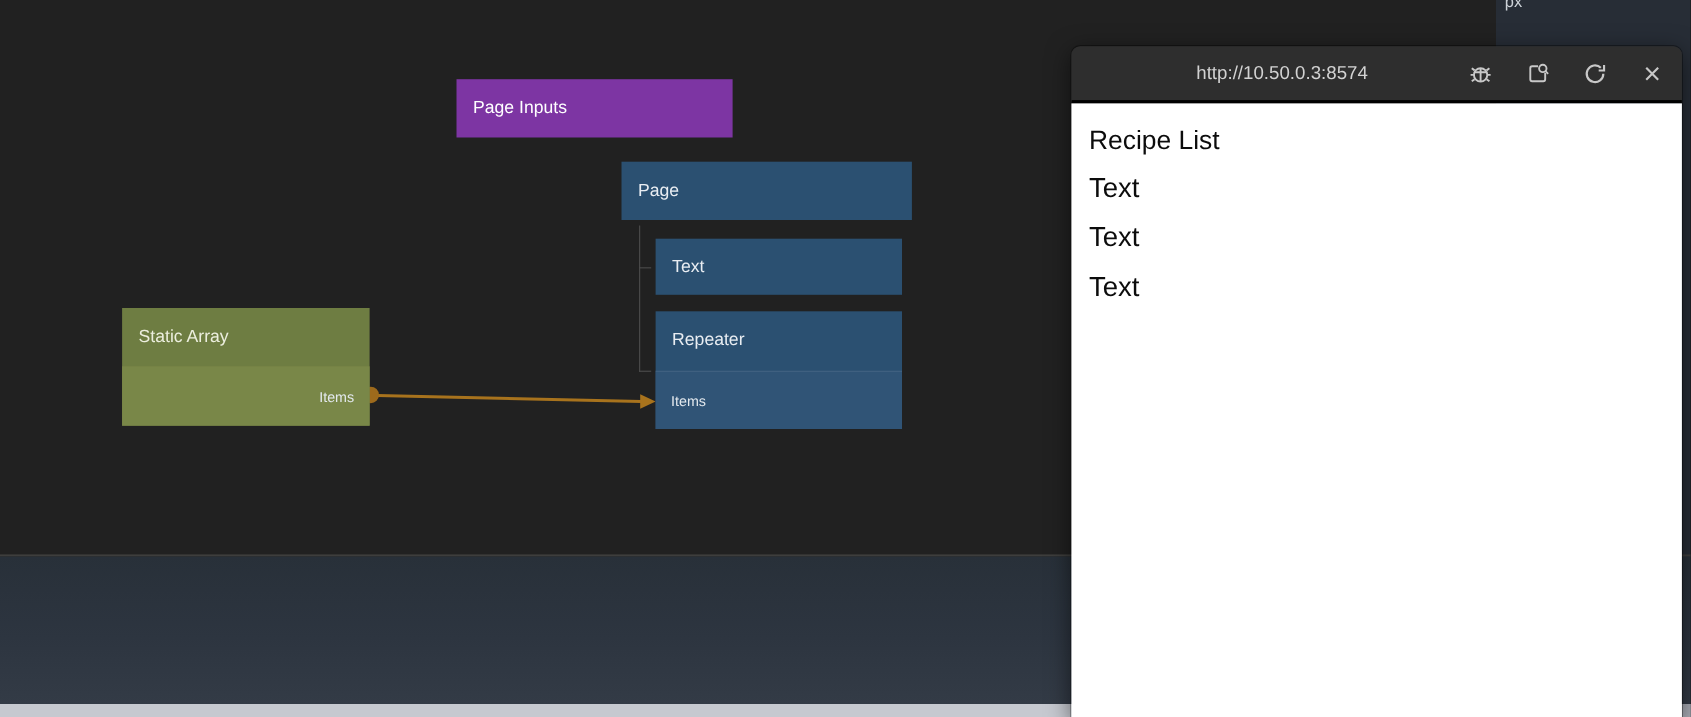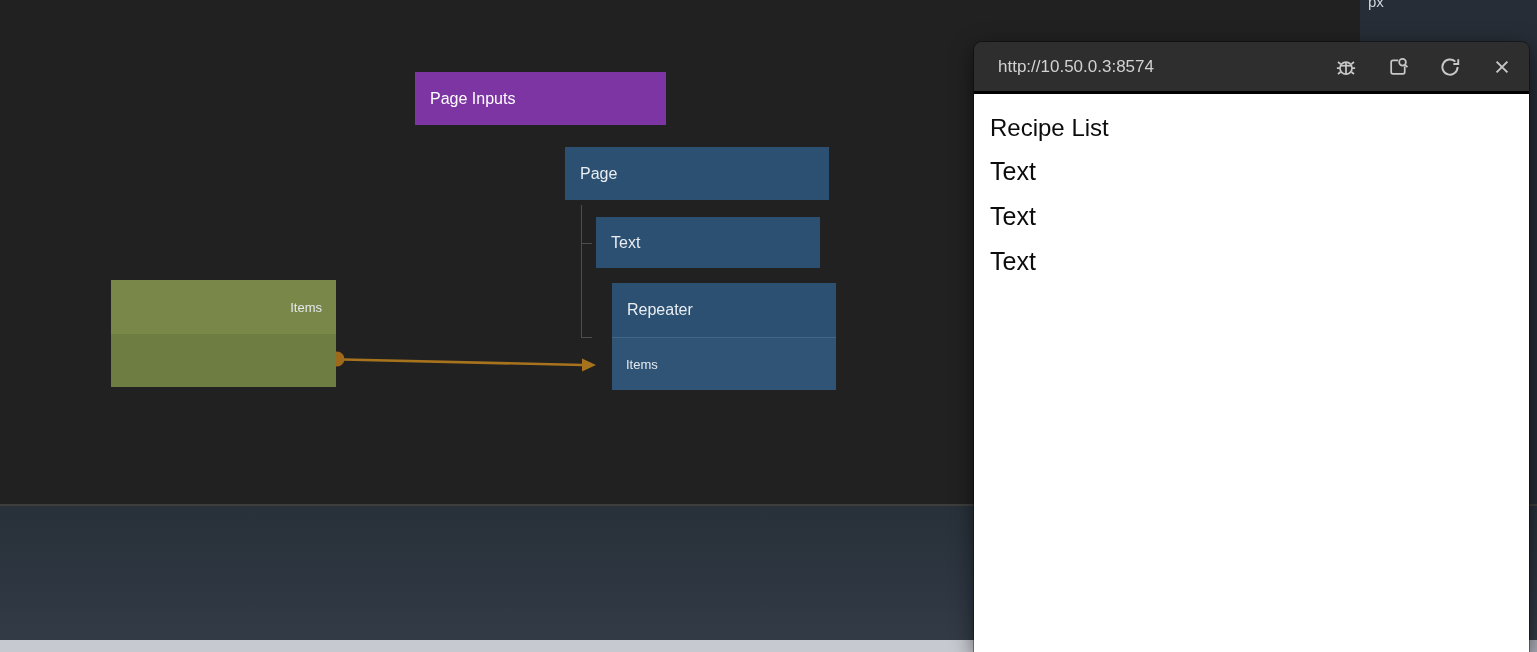--- a/index.html
+++ b/index.html
@@ -18,36 +18,36 @@
   .bottom-panel{position:absolute;left:0;top:506px;width:1537px;height:134px;background:linear-gradient(180deg,#283039 0%,#2d3540 55%,#333b46 100%);z-index:2;}
   .bottom-strip{position:absolute;left:0;top:640px;width:1537px;height:12px;background:#c6c9d0;z-index:2;}
   .bottom-strip-right{position:absolute;left:1529px;top:640px;width:8px;height:12px;background:#a9acb5;z-index:3;}
   
   .node{position:absolute;box-sizing:border-box;color:#e9edf2;font-size:16px;}
   .node .title{padding:0 0 0 15px;display:flex;align-items:center;height:53px;}
   .node-page-inputs{left:415px;top:72px;width:251px;height:53px;background:#7d35a3;color:#ffffff;}
   .node-page{left:565px;top:147px;width:264px;height:53px;background:#2b5071;}
   .node-text{left:596px;top:217px;width:224px;height:51px;background:#2b5071;}
   .node-text .title{height:51px;}
-  .node-repeater{left:596px;top:283px;width:224px;height:107px;background:#2b5071;margin-left:16px;}
+  .node-repeater{left:596px;top:283px;width:224px;height:107px;background:#2b5071;}
   .node-repeater .title{height:54px;}
   .port-row{height:53px;display:flex;align-items:center;font-size:13px;color:#e3e9ee;
             background:#305476;border-top:1px solid rgba(255,255,255,.10);box-sizing:border-box;padding-left:14px;}
   .node-static-array{left:111px;top:280px;width:225px;height:107px;background:#6e7d42;color:#eceede;}
   .node-static-array .port-row{background:#798748;border-top:none;justify-content:flex-end;padding:0 14px 0 0;height:54px;}
   
   .tree-line{position:absolute;background:#4d4d4d;}
   
   .wire-svg{position:absolute;left:0;top:0;width:1537px;height:506px;pointer-events:none;}
   
   .preview{position:absolute;left:974px;top:42px;width:555px;height:610px;z-index:5;
            box-shadow:0 0 0 1px rgba(0,0,0,.35),0 6px 22px rgba(0,0,0,.55);border-radius:8px 8px 0 0;}
   .preview-toolbar{position:absolute;left:0;top:0;width:100%;height:49px;background:#2e2e2e;
            border-radius:8px 8px 0 0;border-bottom:3px solid #000;box-sizing:content-box;
-           display:flex;align-items:center;}
+           display:flex;align-items:center;text-align:center;}
   .preview-url{margin-left:24px;color:#d2d2d2;font-size:17px;flex:1;white-space:nowrap;overflow:hidden;}
   .toolbar-icons{display:flex;align-items:center;gap:26px;margin-right:14px;}
   .tb-icon{width:26px;height:26px;display:block;cursor:pointer;background:none;border:none;padding:0;}
   .tb-icon svg{width:26px;height:26px;display:block;stroke:#c8c8c8;fill:none;stroke-width:1.6;}
   .preview-content{position:absolute;left:0;top:52px;width:100%;height:558px;background:#ffffff;overflow:hidden;}
   .preview-title{margin:13px 0 0 16px;font-size:24px;line-height:42px;font-weight:500;color:#0c0c0c;}
   .preview-item{margin-left:16px;font-size:25px;line-height:45px;color:#0c0c0c;}
 </style>
 </head>
 <body>
@@ -77,20 +77,21 @@
     <div class="node node-text">
       <div class="title">Text</div>
     </div>
 
     <div class="node node-repeater">
       <div class="title">Repeater</div>
       <div class="port-row">Items</div>
     </div>
 
     <div class="node node-static-array">
+      <div class="title">Static Array</div>
       <div class="port-row">Items</div>
     </div>
   </div>
 
   <div class="right-panel">
     <div class="unit-label">px</div>
   </div>
 
   <div class="bottom-border"></div>
   <div class="bottom-panel"></div>

